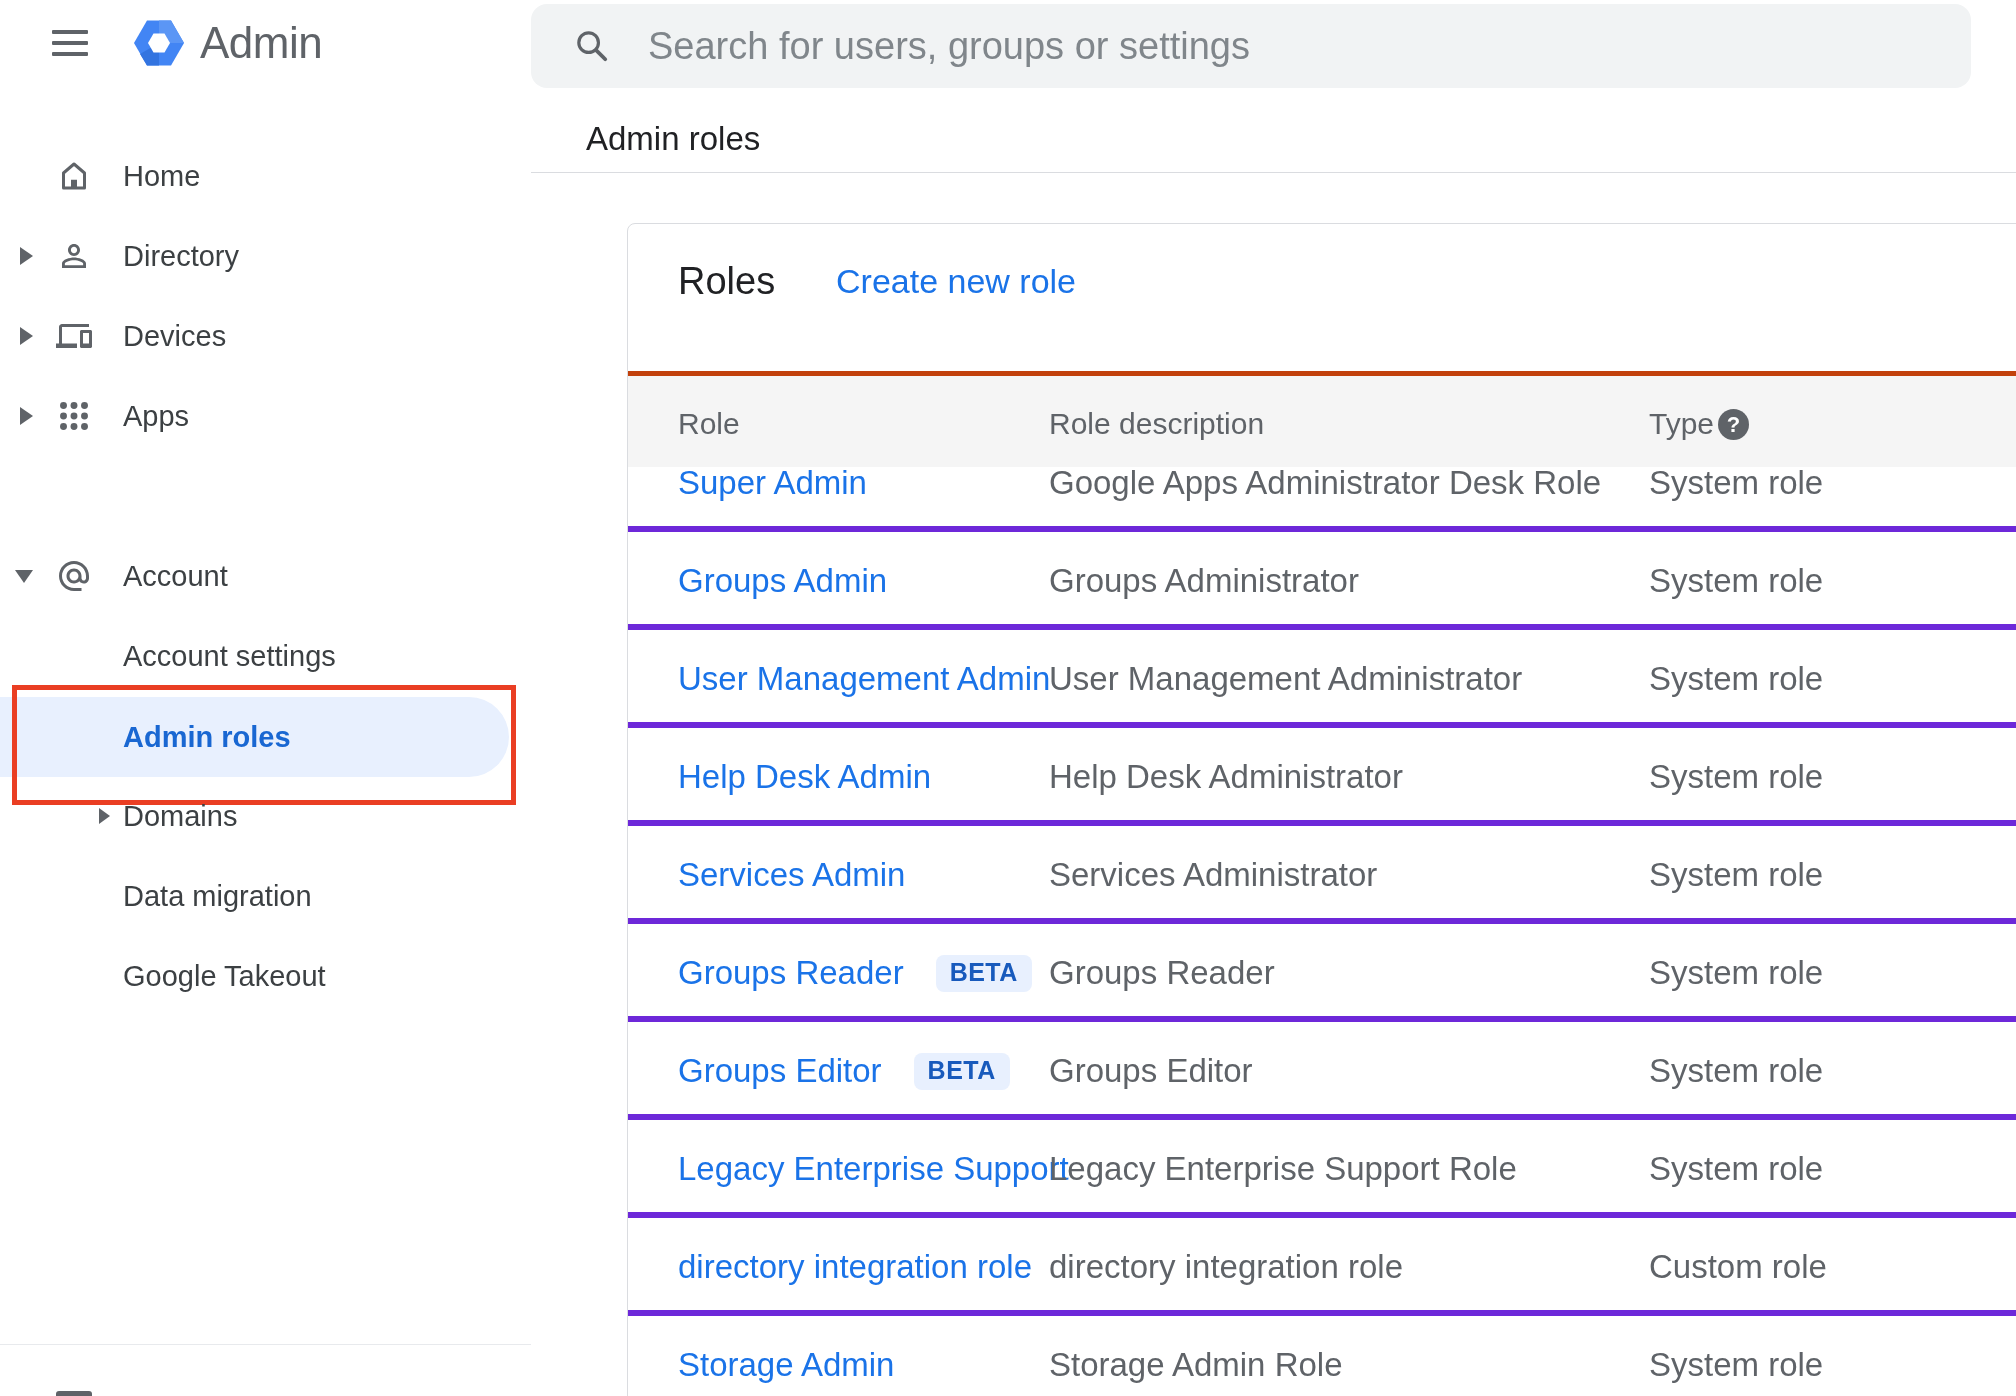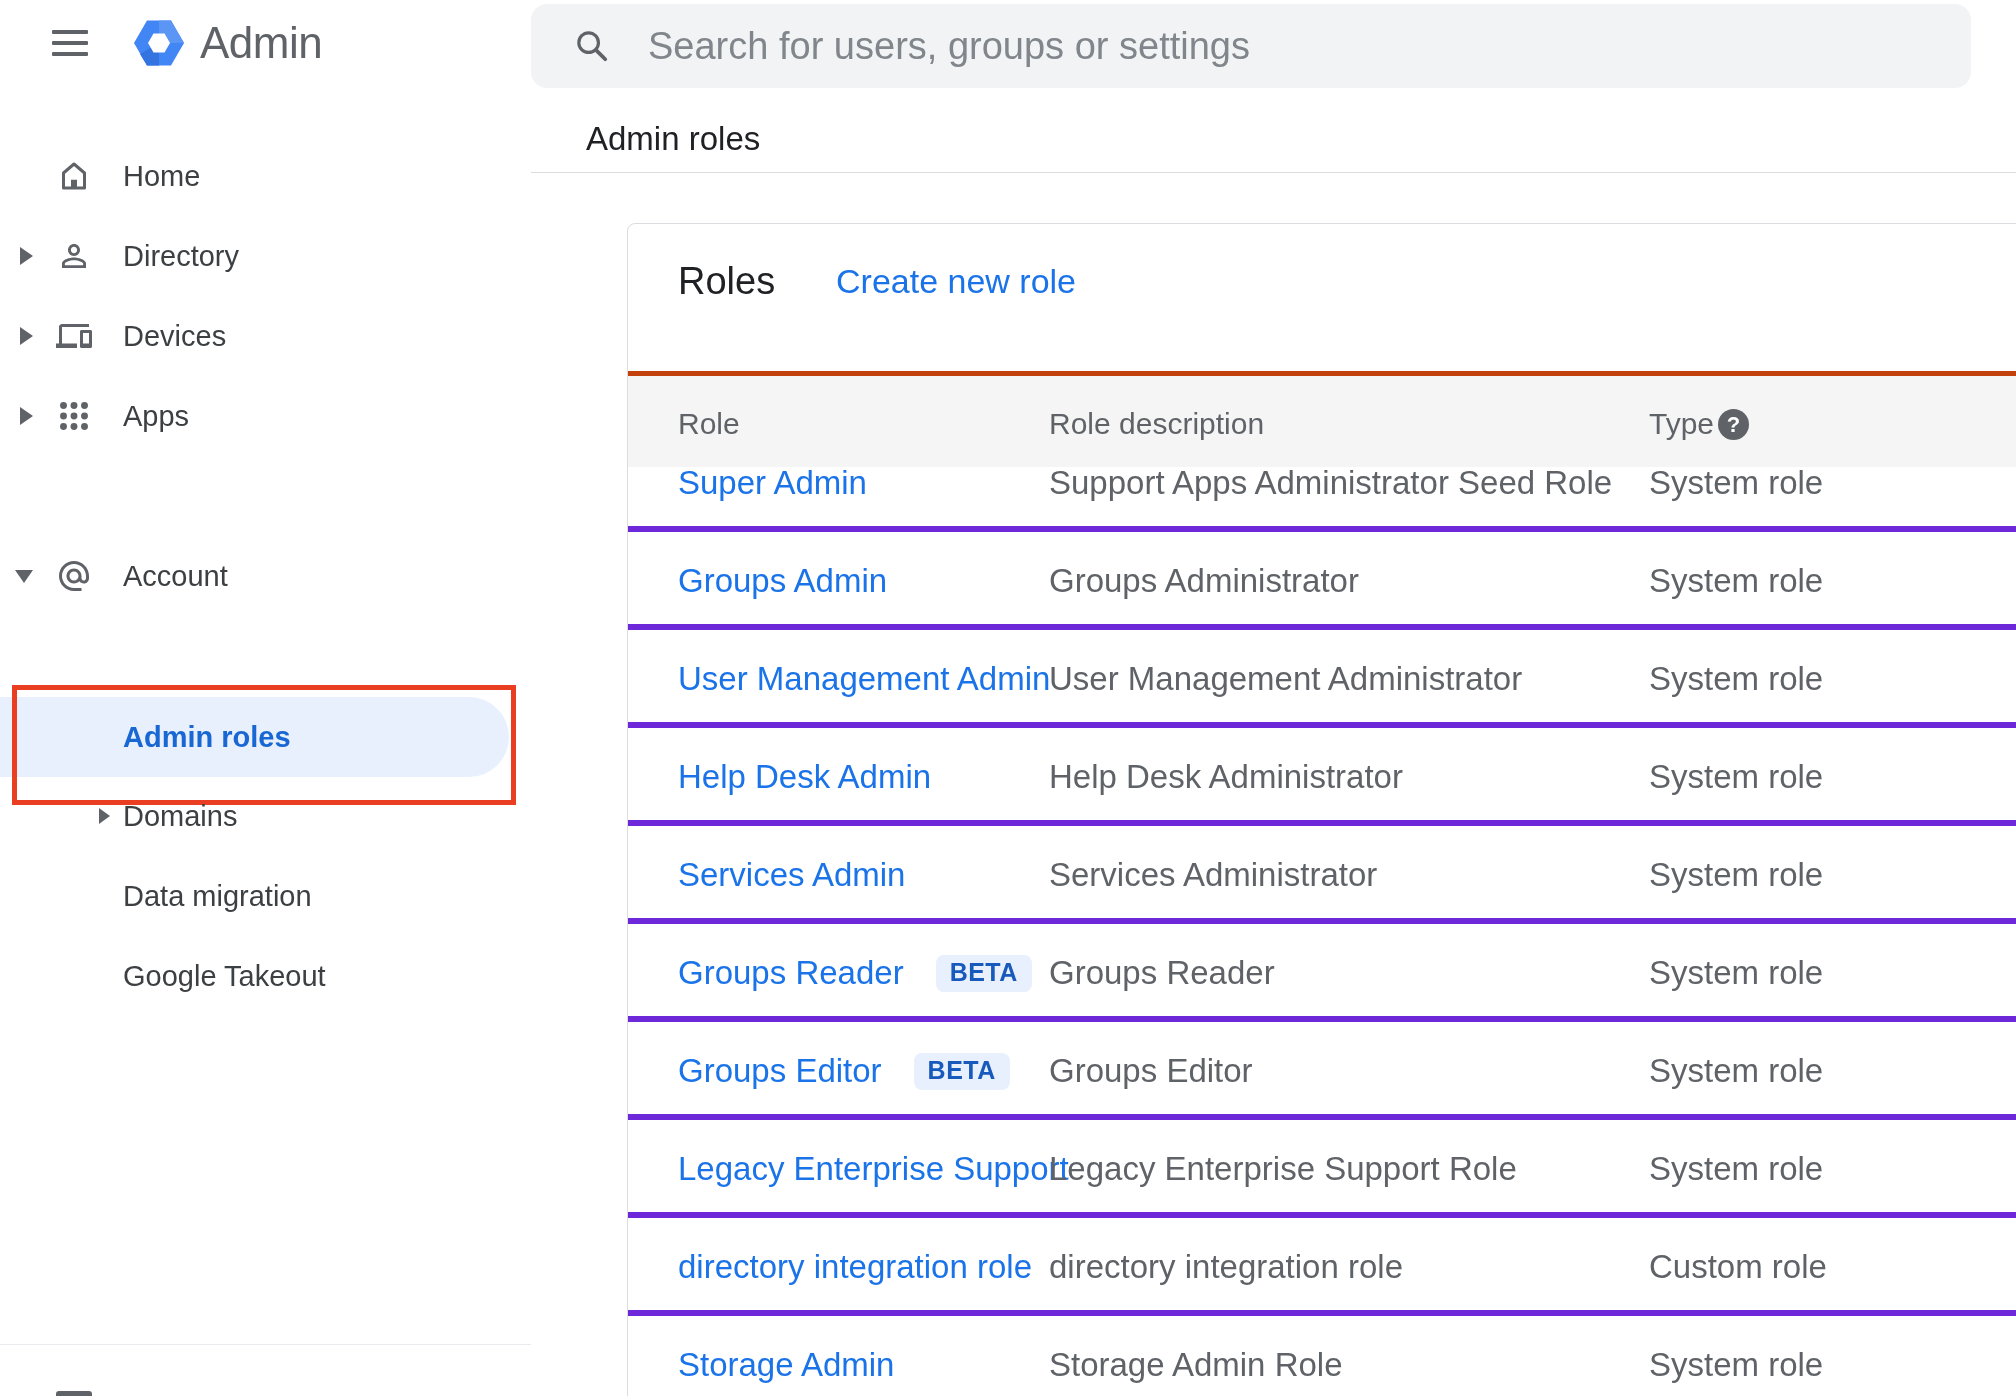--- a/index.html
+++ b/index.html
@@ -148,20 +148,23 @@
   <div class="nav-item" style="top:536px">
     <span class="caret-down"></span>
     <span class="nav-icon">
       <svg viewBox="0 0 24 24" fill="#5f6368">
           <path d="M12 2C6.48 2 2 6.48 2 12s4.48 10 10 10h5v-2h-5c-4.34 0-8-3.66-8-8s3.66-8 8-8 8 3.66 8 8v1.43c0 .79-.71 1.57-1.5 1.57s-1.5-.78-1.5-1.57V12c0-2.76-2.24-5-5-5s-5 2.24-5 5 2.24 5 5 5c1.38 0 2.64-.56 3.54-1.47.65.89 1.77 1.47 2.96 1.47 1.97 0 3.5-1.6 3.5-3.57V12c0-5.52-4.48-10-10-10zm0 13c-1.66 0-3-1.34-3-3s1.34-3 3-3 3 1.34 3 3-1.34 3-3 3z"></path>
         </svg>
     </span>
     <span class="nav-label">Account</span>
   </div>
 
+  <div class="nav-item" style="top:616px">
+    <span class="nav-label">Account settings</span>
+  </div>
 
   <div id="selected-pill" class="abs"></div>
   <div class="nav-item" style="top:697px">
     <span class="nav-label" id="selected-label">Admin roles</span>
   </div>
   <div id="red-box" class="abs"></div>
 
   <div class="nav-item" style="top:776px">
     <span class="caret-right caret-child"></span>
     <span class="nav-label">Domains</span>
@@ -202,21 +205,21 @@
     <span class="th" id="th-type">Type</span>
     <span id="help-circle">?</span>
   </div>
 
   <div id="rows">
 
     <div class="row">
       <span class="cell role">
           <span class="link">Super Admin</span>
         </span>
-      <span class="cell desc">Support Apps Administrator Seed Role</span>
+      <span class="cell desc">Google Apps Administrator Desk Role</span>
       <span class="cell type">System role</span>
     </div>
 
     <div class="row">
       <span class="cell role">
           <span class="link">Groups Admin</span>
         </span>
       <span class="cell desc">Groups Administrator</span>
       <span class="cell type">System role</span>
     </div>

